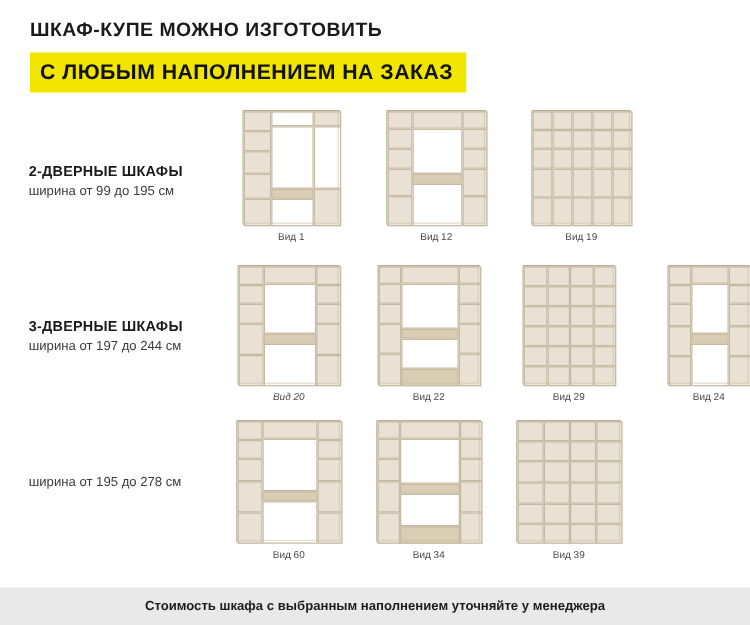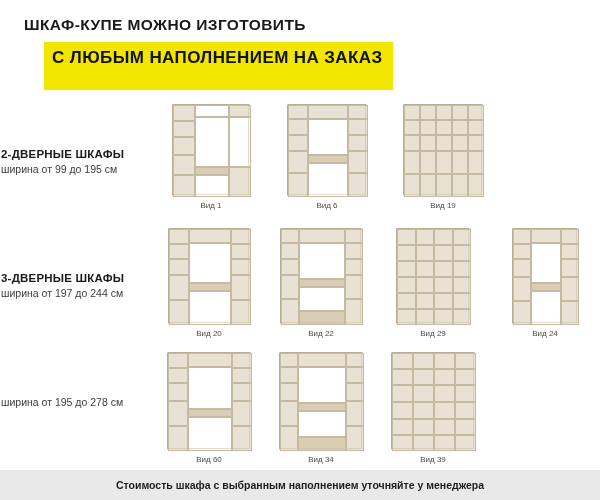--- a/index.html
+++ b/index.html
@@ -35,33 +35,32 @@
     margin-bottom: 8px;
   }
   .header-line2 {
     display: inline-block;
     background: #f2e600;
     color: #111111;
     font-size: 17px;
     font-weight: bold;
     letter-spacing: 0.4px;
     text-transform: uppercase;
-    padding: 6px 10px 22px 8px;
-    margin-left: 20px;
+    padding: 6px 10px 6px 8px;
   }
 
   
   .rows {
     margin-top: 14px;
   }
   .row {
     display: flex;
     align-items: flex-start;
     height: 124px;
-    padding-left: 1px;
+    padding-left: 23px;
   }
   .row-label {
     width: 152px;
     flex: 0 0 152px;
     padding-top: 44px;
     box-sizing: border-box;
   }
   .row-title {
     font-size: 11.5px;
     font-weight: bold;
@@ -187,21 +186,21 @@
             <div class="cell" style="left:20px;top:0;width:40px;height:14px;"></div>
             <div class="cell empty" style="left:20px;top:14px;width:40px;height:36px;"></div>
             <div class="cell wood" style="left:20px;top:50px;width:40px;height:8px;"></div>
             <div class="cell empty" style="left:20px;top:58px;width:40px;height:34px;"></div>
             <div class="cell" style="left:60px;top:0;width:20px;height:14px;"></div>
             <div class="cell" style="left:60px;top:14px;width:20px;height:16px;"></div>
             <div class="cell" style="left:60px;top:30px;width:20px;height:16px;"></div>
             <div class="cell" style="left:60px;top:46px;width:20px;height:22px;"></div>
             <div class="cell" style="left:60px;top:68px;width:20px;height:24px;"></div>
           </div>
-          <div class="item-caption">Вид 6</div>
+          <div class="item-caption">Вид 12</div>
         </div>
 
         <div class="item" style="width:116px;">
           <div class="wardrobe" style="width:80px;height:92px;">
             <div class="cell" style="left:0;top:0;width:16px;height:15px;"></div>
             <div class="cell" style="left:16px;top:0;width:16px;height:15px;"></div>
             <div class="cell" style="left:32px;top:0;width:16px;height:15px;"></div>
             <div class="cell" style="left:48px;top:0;width:16px;height:15px;"></div>
             <div class="cell" style="left:64px;top:0;width:16px;height:15px;"></div>
             <div class="cell" style="left:0;top:15px;width:16px;height:15px;"></div>
@@ -231,21 +230,21 @@
       </div>
     </div>
 
     <div class="row">
       <div class="row-label">
         <div class="row-title">3-ДВЕРНЫЕ ШКАФЫ</div>
         <div class="row-sub">ширина от 197 до 244 см</div>
       </div>
       <div class="row-items">
 
-        <div class="item" style="width:112px;">
+        <div class="item" style="width:112px;font-style:italic;">
           <div class="wardrobe" style="width:82px;height:96px;">
             <div class="cell" style="left:0;top:0;width:20px;height:15px;"></div>
             <div class="cell" style="left:0;top:15px;width:20px;height:15px;"></div>
             <div class="cell" style="left:0;top:30px;width:20px;height:16px;"></div>
             <div class="cell" style="left:0;top:46px;width:20px;height:25px;"></div>
             <div class="cell" style="left:0;top:71px;width:20px;height:25px;"></div>
             <div class="cell" style="left:20px;top:0;width:42px;height:14px;"></div>
             <div class="cell empty" style="left:20px;top:14px;width:42px;height:40px;"></div>
             <div class="cell wood" style="left:20px;top:54px;width:42px;height:8px;"></div>
             <div class="cell empty" style="left:20px;top:62px;width:42px;height:34px;"></div>

